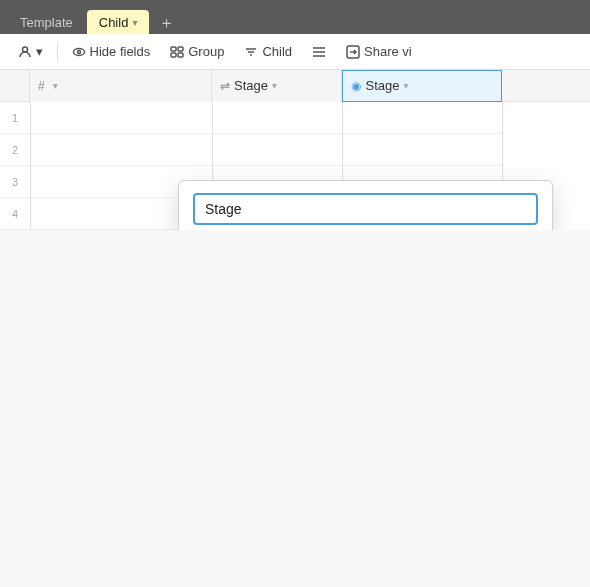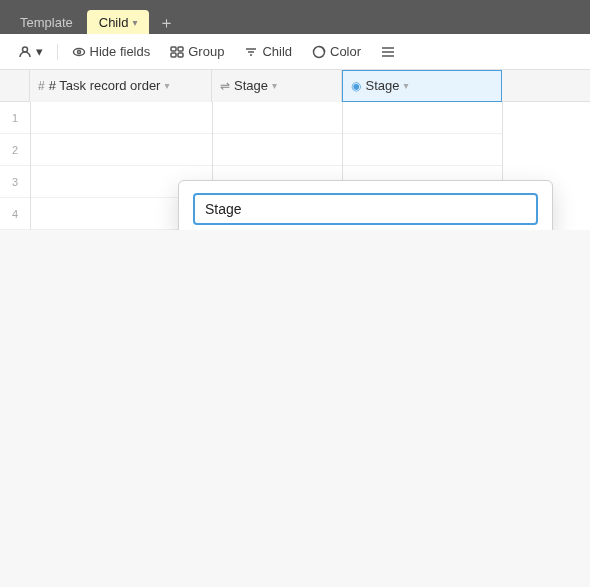--- a/index.html
+++ b/index.html
@@ -130,39 +130,38 @@
     <span>Group</span>
   </button>
   <button class="toolbar-btn">
     <svg viewBox="0 0 14 14" fill="none" stroke="#555" stroke-width="1.5">
         <path d="M2 4h10M4 7h6M6 10h2"></path>
       </svg>
     <span>Child</span>
   </button>
   <button class="toolbar-btn">
     <svg viewBox="0 0 14 14" fill="none" stroke="#555" stroke-width="1.5">
-        <circle cx="7" cy="7" r="5.5"></circle>
-        <path d="M7 1.5A5.5 5.5 0 0 1 12.5 7"></path>
-      </svg>
-    <span>Color</span>
-  </button>
-  <button class="toolbar-btn">
-    <svg viewBox="0 0 14 14" fill="none" stroke="#555" stroke-width="1.5">
         <path d="M1 3h12M1 7h12M1 11h12"></path>
       </svg>
+  </button>
+  <button class="toolbar-btn">
+    <svg viewBox="0 0 14 14" fill="none" stroke="#555" stroke-width="1.5">
+        <rect x="1" y="1" width="12" height="12" rx="2"></rect>
+        <path d="M4 7h6M8 5l2 2-2 2"></path>
+      </svg>
+    <span>Share vi</span>
   </button>
 </div>
 
 <div class="main">
 
   <div class="col-headers">
     <div class="col-row-num"></div>
     <div class="col-header col-header-task">
       <span class="col-icon">#</span>
-      <span># Task record order</span>
       <span class="col-chevron">▾</span>
     </div>
     <div class="col-header col-header-parent">
       <span class="col-icon">⇌</span>
       <span>Stage</span>
       <span class="col-chevron">▾</span>
     </div>
     <div class="col-header col-header-stage">
       <span class="col-icon">◉</span>
       <span>Stage</span>

